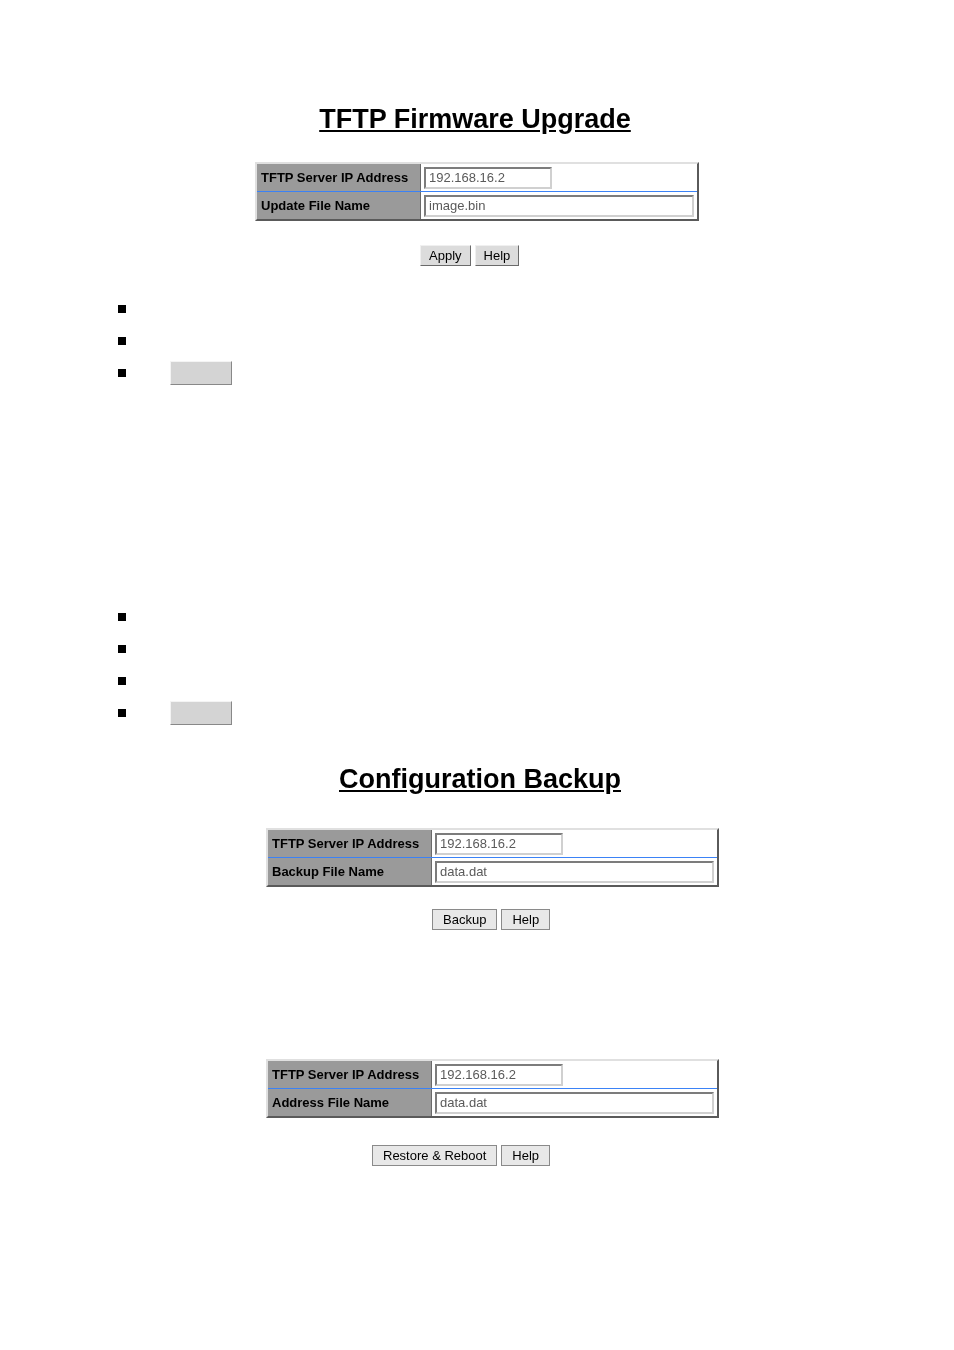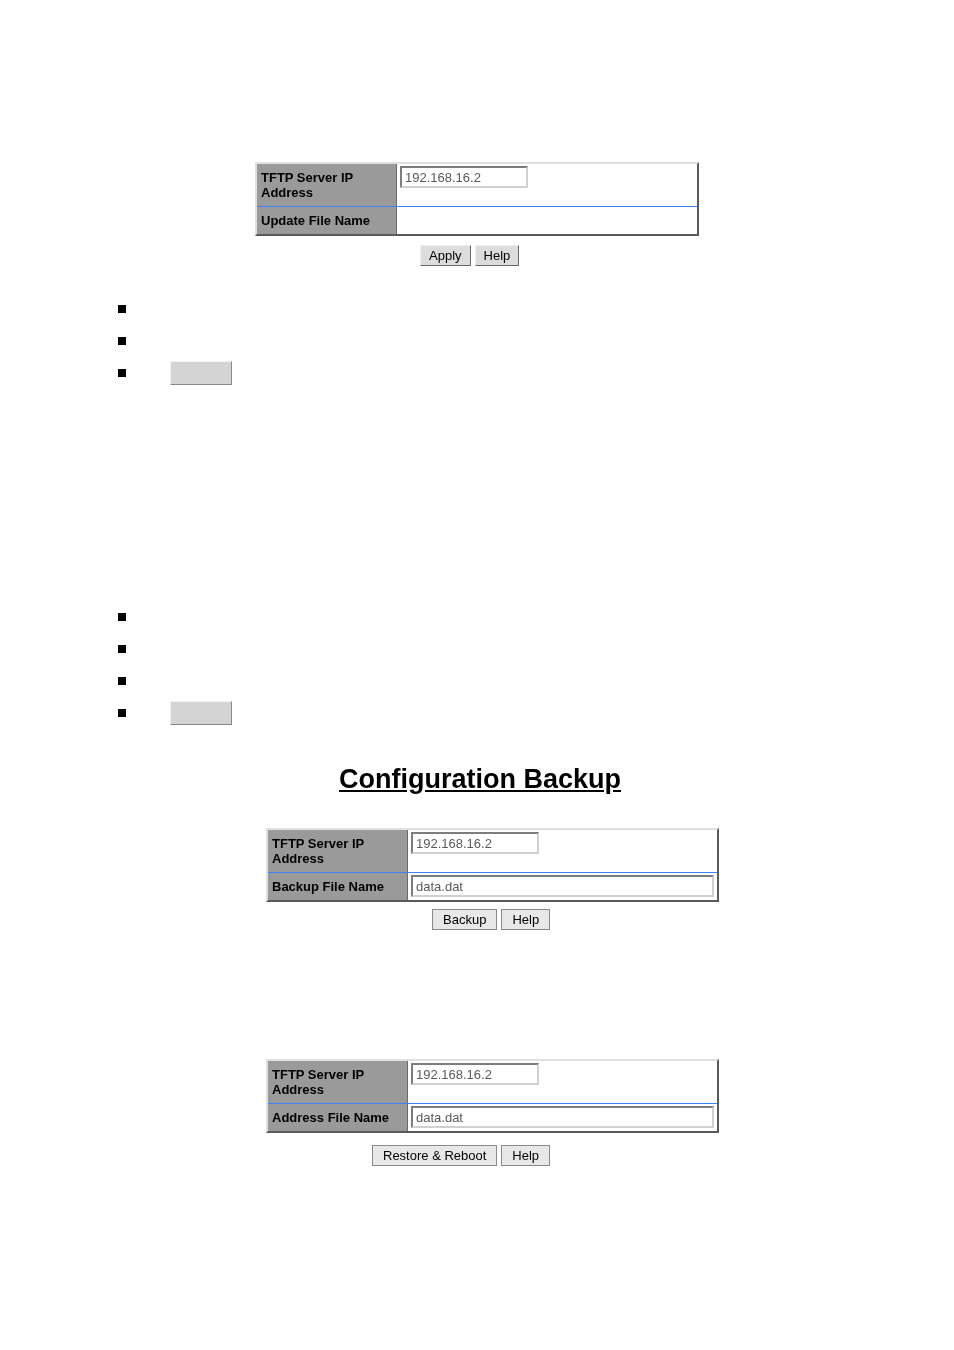--- a/index.html
+++ b/index.html
@@ -61,30 +61,31 @@
   .form-row {
     display: flex;
     align-items: stretch;
   }
   .label-cell {
     background: #9a9a9a;
     color: #000;
     font-weight: bold;
     font-size: 13px;
     padding: 6px 4px;
-    width: 140px;
+    width: 164px;
     border-right: 1px solid #6a6a6a;
     box-sizing: border-box;
     display: flex;
     align-items: center;
   }
   .input-cell {
     flex: 1;
     padding: 2px 3px;
     display: flex;
+    align-items: center;
   }
   .text-input {
     font-family: Arial, Helvetica, sans-serif;
     font-size: 13px;
     color: #5a5a5a;
     border: 2px inset #d0d0d0;
     padding: 2px 3px;
     box-sizing: border-box;
     background: #fff;
     height: 22px;
@@ -156,30 +157,34 @@
     height: 8px;
     background: #000;
     margin-right: 40px;
   }
 </style>
 </head>
 <body>
 
 <div class="page">
 
+  <div class="section-title title-firmware">TFTP Firmware Upgrade</div>
 
   <div class="form-table ft-firmware">
     <div class="form-row">
       <div class="label-cell">TFTP Server IP Address</div>
       <div class="input-cell">
         <input type="text" class="text-input input-short" value="192.168.16.2" style="">
       </div>
     </div>
     <div class="form-row row-sep">
       <div class="label-cell">Update File Name</div>
+      <div class="input-cell">
+        <input type="text" class="text-input input-long" value="image.bin" style="">
+      </div>
     </div>
   </div>
 
   <div class="btn-bar bar-firmware">
     <button class="ui-btn">Apply</button>
     <button class="ui-btn">Help</button>
   </div>
 
   <div class="bullets bullets-1">
     <div class="bullet-row">

